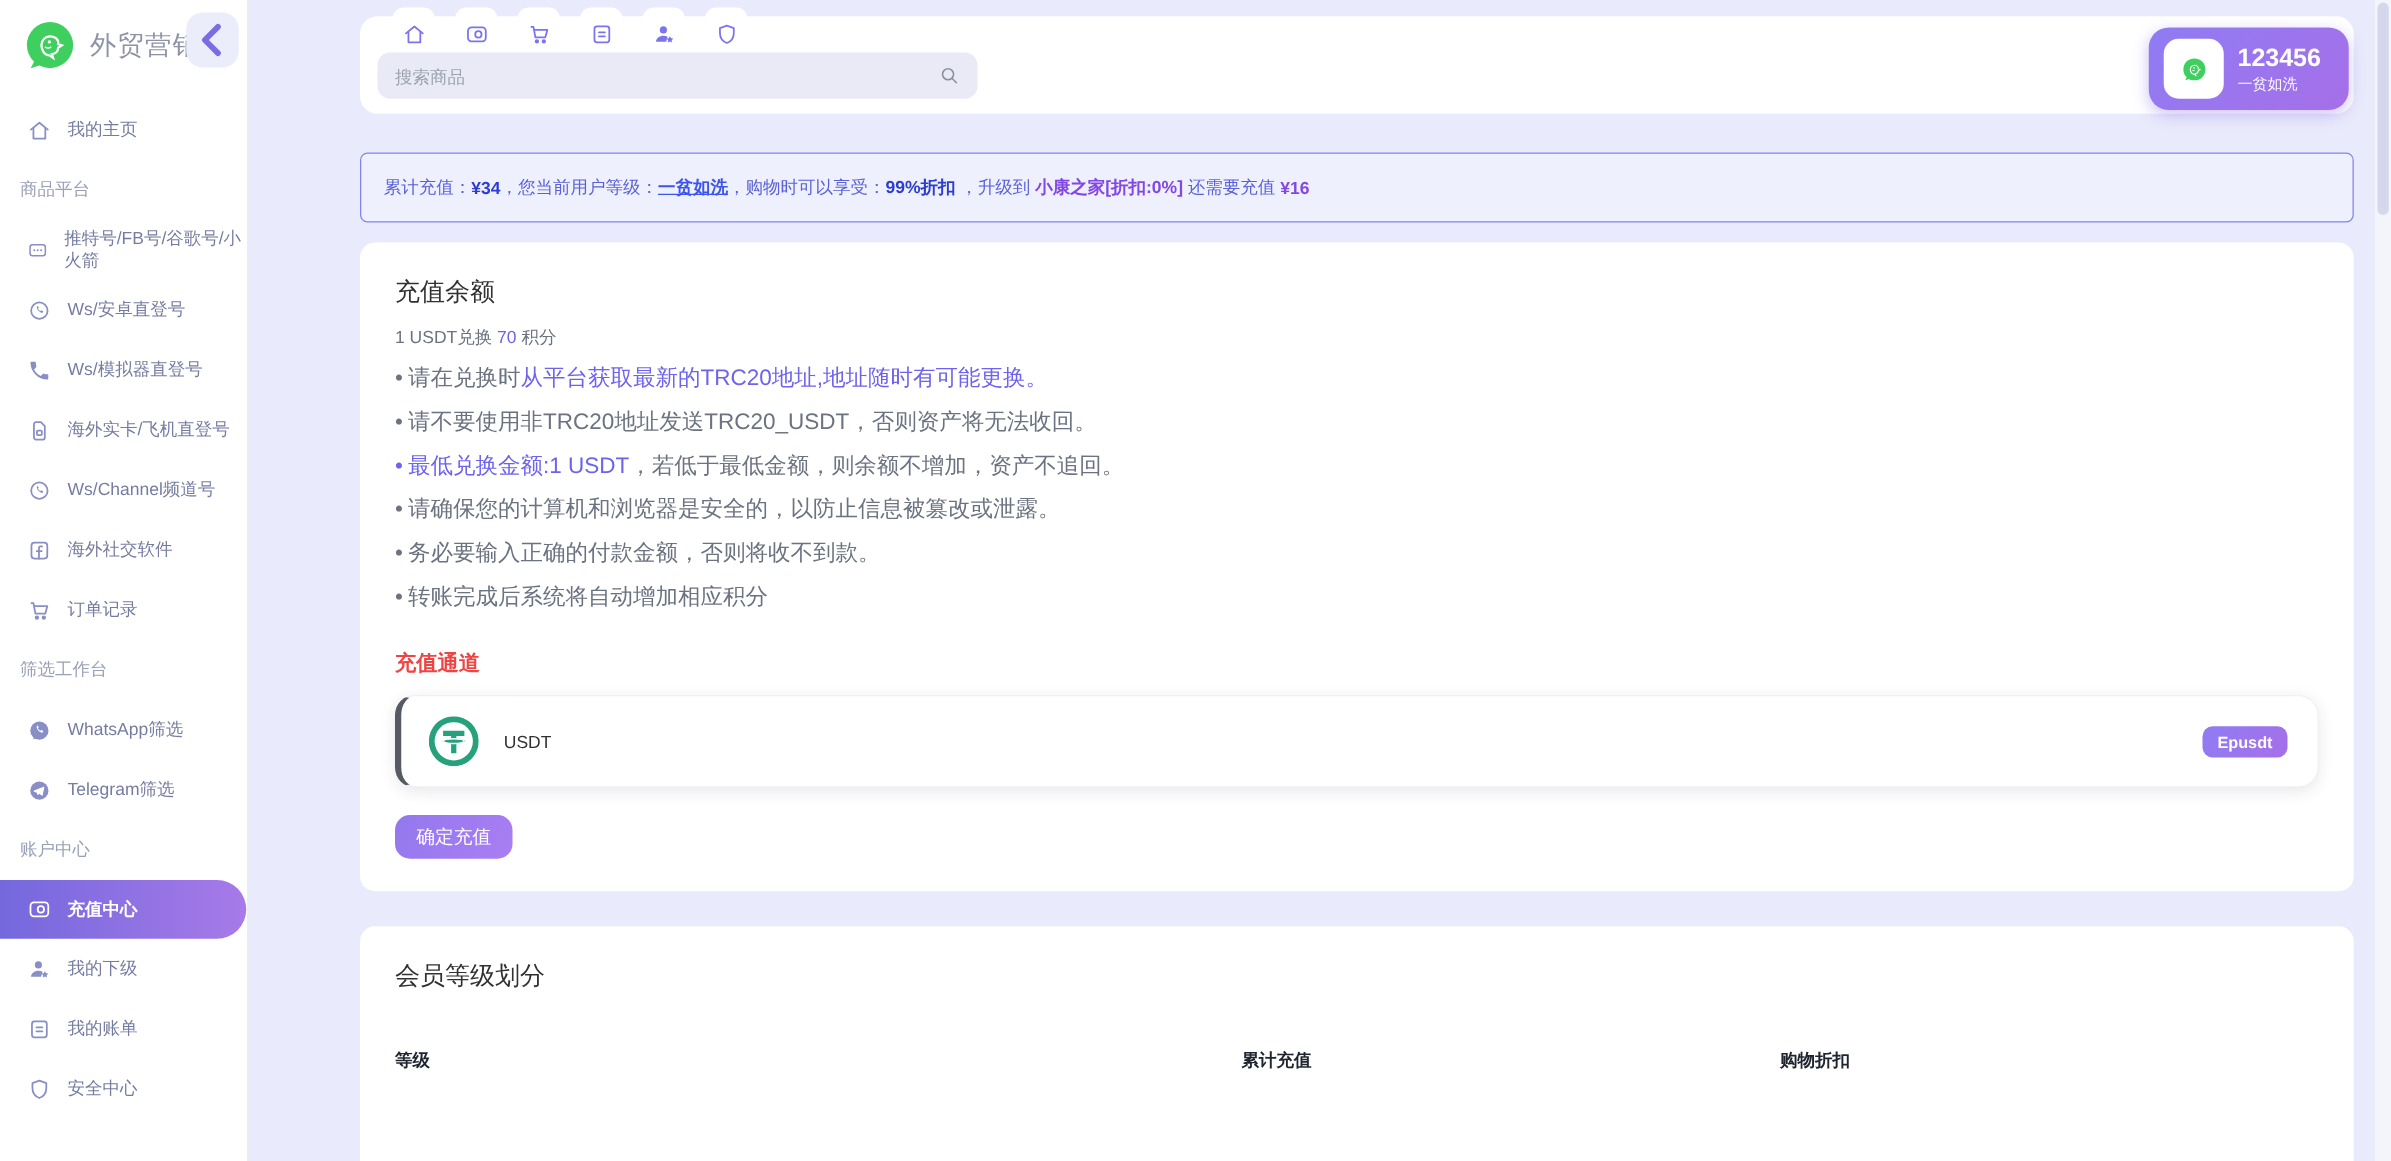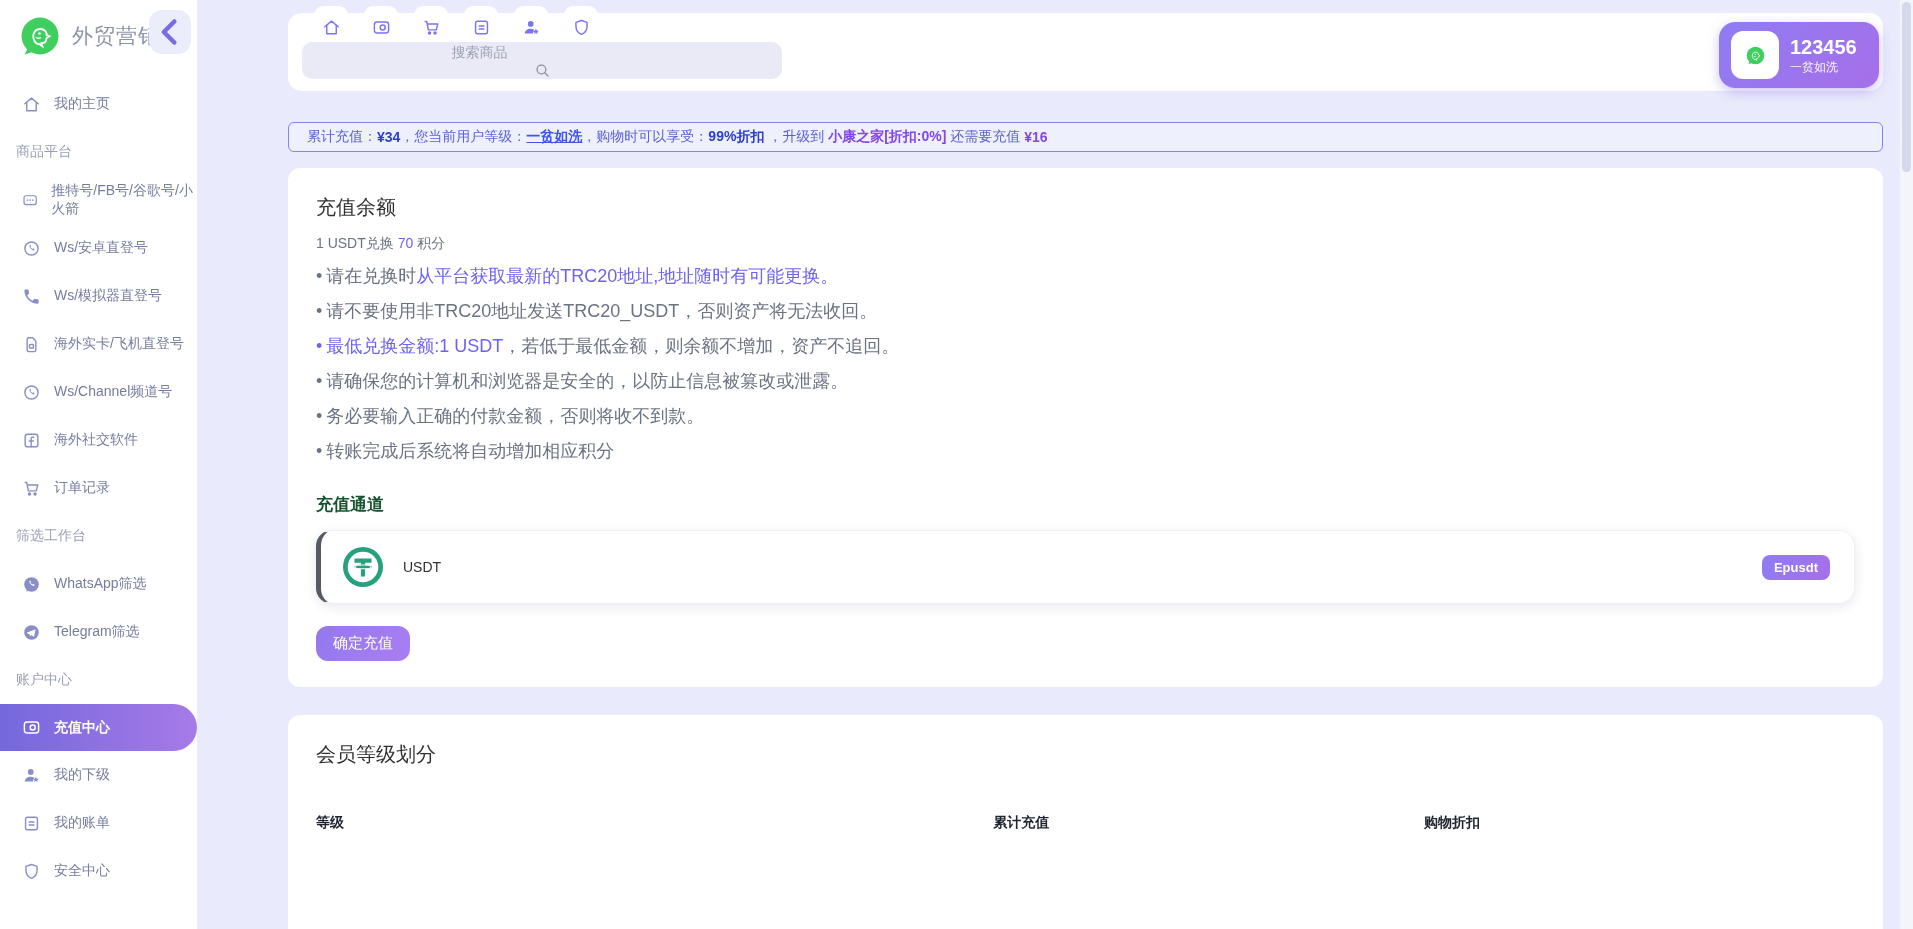--- a/index.html
+++ b/index.html
@@ -29,36 +29,36 @@
 
   
   .main { margin-left:244px; padding:0 30px 0 44px; position:relative; }
 
   .header { position:relative; margin-top:13px; height:78px; background:#fff; border-radius:14px; }
   .tabs { position:absolute; top:-7px; left:26px; display:flex; gap:16px; }
   .tab { width:34px; height:38px; background:#fff; border-radius:9px 9px 0 0;
     display:flex; align-items:flex-end; justify-content:center; padding-bottom:7px; cursor:pointer; }
   .tab svg { width:17px; height:17px; color:#7b74ee; }
   .search-box { position:absolute; top:29px; left:14px; width:480px; height:37px;
-    background:#e9eaf6; border-radius:10px; display:flex; align-items:center; padding:0 14px;flex-direction:column; }
+    background:#e9eaf6; border-radius:10px; display:flex; align-items:center; padding:0 14px; }
   .search-box input { flex:1; background:transparent; border:none; outline:none;
     font-size:14px; color:#606266; font-family:inherit; }
   .search-box input::placeholder { color:#9ca3b0; }
   .search-box .sicon { width:17px; height:17px; color:#8a90a0; flex:0 0 17px; }
   .user-badge { position:absolute; top:9px; right:4px; width:160px; height:66px; border-radius:16px;
     background:linear-gradient(135deg,#8f7cf3,#a66fe9); display:flex; align-items:center;
     padding:0 12px; gap:11px; cursor:pointer; box-shadow:0 4px 12px rgba(120,90,230,.35); }
   .avatar-box { width:48px; height:48px; background:#fff; border-radius:12px;
     display:flex; align-items:center; justify-content:center; }
   .avatar-box svg { width:40px; height:40px; }
   .user-meta { display:flex; flex-direction:column; line-height:1.25; }
   .user-name { font-size:20px; color:#fff; font-weight:bold; }
   .user-level { font-size:12px; color:rgba(255,255,255,.95); }
 
-  .notice { margin-top:31px; height:30px; border:1px solid #8185ea; border-radius:6px;
+  .notice { margin-top:31px; height:56px; border:1px solid #8185ea; border-radius:6px;
     background:#eef0fe; display:flex; align-items:center; padding:0 18px;
     font-size:14px; color:#5a61d6; white-space:pre-wrap; }
   .seg-strong { color:#2c3ed1; font-weight:bold; }
   .seg-level  { color:#3d55ee; font-weight:bold; text-decoration:underline; }
   .seg-violet { color:#8247e5; font-weight:bold; }
 
   .card { margin-top:16px; background:#fff; border-radius:12px; padding:26px 28px; }
   .card-title { font-size:20px; color:#303133; font-weight:500; }
   .sub-title { margin-top:36px; font-size:17px; color:#979ba5; }
   .rate-line { margin-top:14px; font-size:14px; color:#606266; }
@@ -67,21 +67,21 @@
   .notes { margin-top:6px; list-style:none; }
   .notes li { margin:11px 0; font-size:18px; }
   .notes li .bullet { margin-right:4px; }
 
   .amount-row { margin-top:26px; display:flex; align-items:center; }
   .amount-label { width:265px; font-size:14px; color:#606266; }
   .amount-input { flex:1; height:40px; border:1px solid #dcdfe6; border-radius:8px;
     padding:0 14px; font-size:14px; color:#606266; outline:none; font-family:inherit; }
   .amount-input::placeholder { color:#c0c4cc; }
 
-  .channel-title { margin-top:30px; font-size:17px; color:#14532d; }
+  .channel-title { margin-top:30px; font-size:17px; color:#ef4444; }
   .channel-row { margin-top:14px; height:74px; border-radius:16px; background:#fff;
     border:1px solid #f0f0f4; border-left:5px solid #565b63;
     box-shadow:0 3px 12px rgba(40,40,80,.10); display:flex; align-items:center;
     padding:0 24px 0 22px; cursor:pointer; }
   .tether { width:40px; height:40px; flex:0 0 40px; }
   .channel-name { margin-left:20px; font-size:14px; color:#303133; }
   .channel-badge { margin-left:auto; background:linear-gradient(120deg,#8f7cf3,#a66fe9);
     color:#fff; font-size:13px; font-weight:bold; padding:5px 12px; border-radius:8px; }
 
   .submit-btn { margin-top:22px; display:inline-block; border:none; cursor:pointer;

